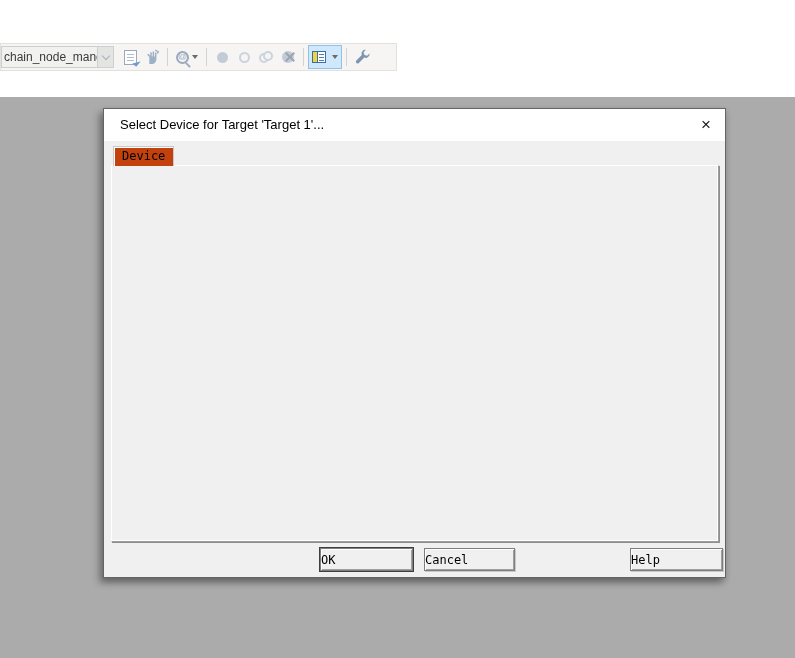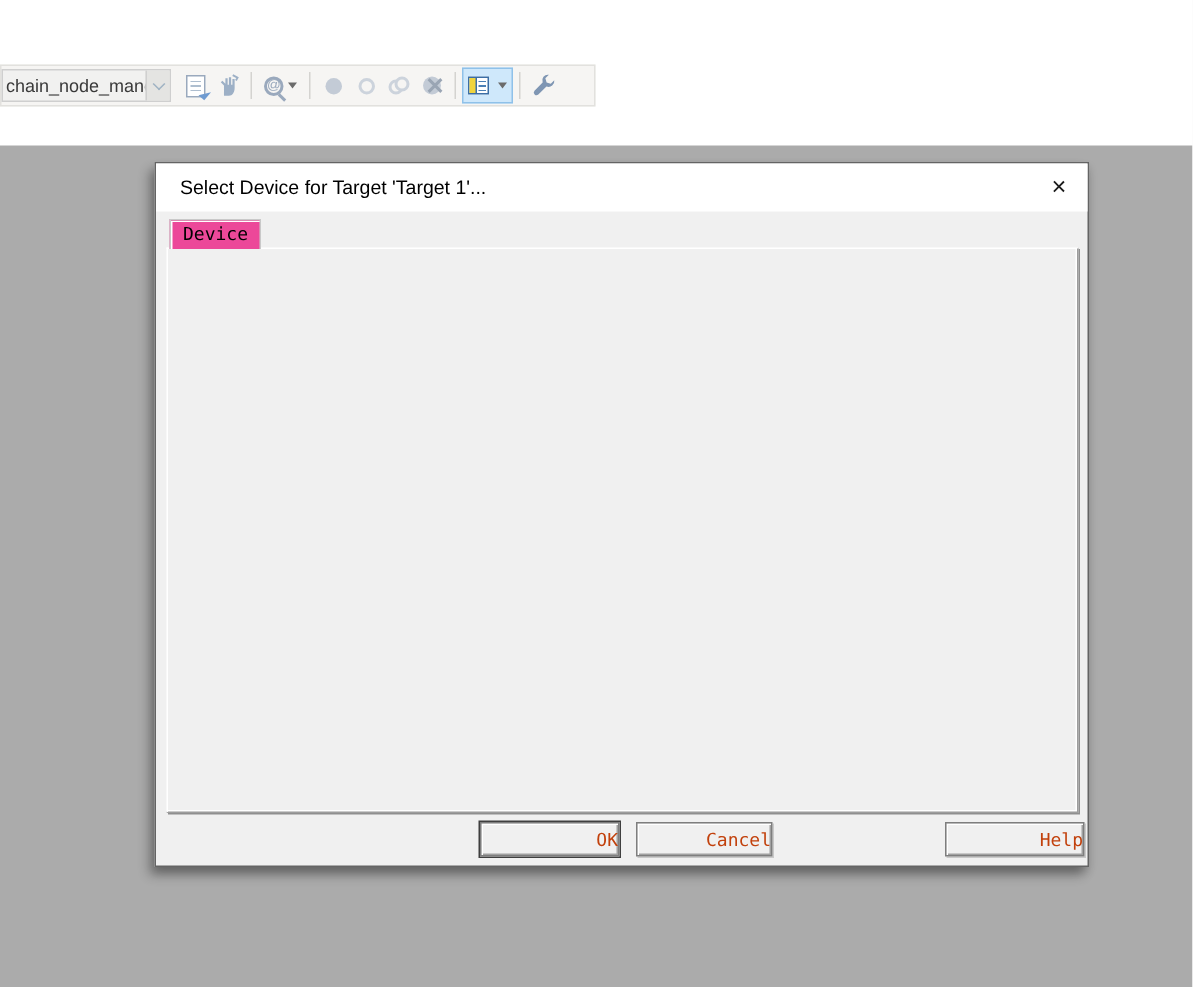--- a/index.html
+++ b/index.html
@@ -49,21 +49,21 @@
 
   
   .dialog { position:absolute; left:103px; top:108px; width:623px; height:470px; background:#f0f0f0;
             border:1px solid #646464; box-shadow:-4px 5px 7px rgba(0,0,0,0.30), 0 3px 6px rgba(0,0,0,0.18); }
   .titlebar { position:absolute; left:0; top:0; right:0; height:32px; background:#ffffff; }
   .title-text { position:absolute; left:16px; top:8px; font-size:13px; color:#000; white-space:nowrap; }
   .close-x { position:absolute; right:8px; top:5px; width:22px; height:22px; display:flex; align-items:center;
              justify-content:center; font-size:17px; color:#1a1a1a; cursor:default; }
   .mono { font-family:"DejaVu Sans Mono", monospace; }
 
-  .tab { position:absolute; left:9px; top:37px; height:20px; padding:2px 8px 0 8px; background:#ec4899;
+  .tab { position:absolute; left:9px; top:37px; height:20px; padding:2px 8px 0 8px; background:#c2410c;
          border:1px solid #c9c9c9; border-bottom:none; box-shadow:inset 1px 1px 0 #ffffff;
          font-size:12px; z-index:2; }
   .tab-frame { position:absolute; left:7px; top:56px; width:608px; height:377px;
                border:1px solid #9d9d9d; border-top-color:#ffffff; border-left-color:#ffffff;
                box-shadow:inset -1px -1px 0 #ffffff, 1px 1px 0 #8f8f8f; background:#f0f0f0; z-index:1; }
 
   .combo { position:absolute; left:74px; top:75px; width:236px; height:19px; background:#ffffff;
            border:1px solid #7a7a7a; font-size:12.5px; display:flex; align-items:center; }
   .combo .txt { flex:1; padding-left:3px; }
   .combo .btn { width:17px; height:15px; margin-right:1px; background:#f0f0f0; border:1px solid #8a8a8a;
@@ -112,21 +112,21 @@
   .desc-sb { position:absolute; right:0; top:0; width:17px; bottom:0; background:#f1f1f1; border-left:1px solid #e3e3e3; }
   .desc-thumb { position:absolute; left:1px; right:1px; top:22px; height:92px; background:#cdcdcd; }
   .chev { width:8px; height:8px; border-left:2px solid #5c5c5c; border-top:2px solid #5c5c5c; }
   .chev.up { transform:rotate(45deg); margin-top:3px; }
   .chev.dn { transform:rotate(225deg); margin-bottom:3px; }
   .desc-sb .arr { position:absolute; left:0; width:17px; height:17px; display:flex; align-items:center; justify-content:center; }
 
   
   .btn3d { position:absolute; top:439px; height:23px; background:#f0f0f0; border:1px solid #7e7e7e;
            box-shadow:inset 1px 1px 0 #ffffff, inset -1px -1px 0 #a0a0a0, 1px 1px 0 #c9c9c9;
-           font-family:"DejaVu Sans Mono", monospace; font-size:12px; color:#c2410c; text-align:right; }
+           font-family:"DejaVu Sans Mono", monospace; font-size:12px; color:#000000; text-align:left; }
   .btn3d.default { box-shadow:0 0 0 1px #3f3f3f, inset 1px 1px 0 #ffffff, inset -1px -1px 0 #a0a0a0; }
 </style>
 </head>
 <body>
 
 <div id="screen">
 
   <div class="desktop-gray"></div>
 
   <div class="toolbar">

